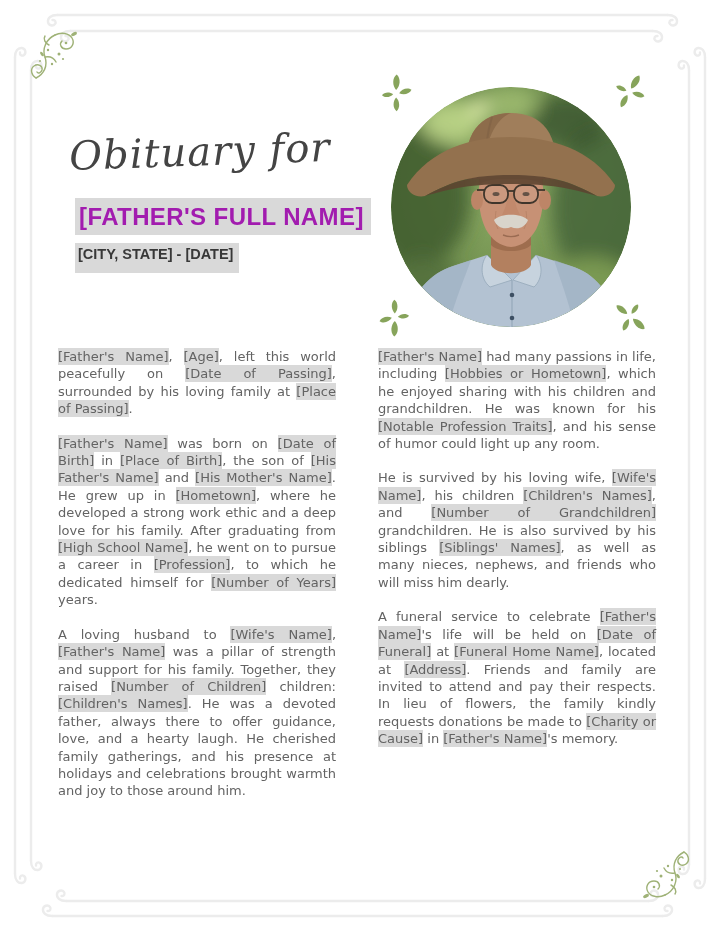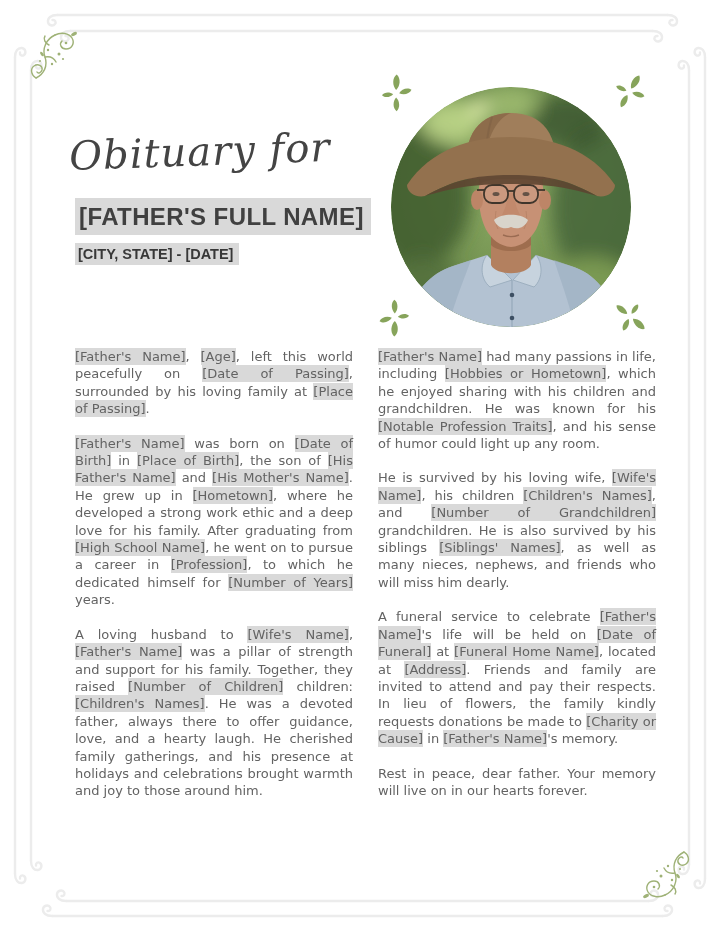--- a/index.html
+++ b/index.html
@@ -4,34 +4,34 @@
 <style>
   html,body{margin:0;padding:0;background:#fff;}
   .page{position:relative;width:720px;height:931px;background:#fff;overflow:hidden;
         font-family:"DejaVu Sans",sans-serif;}
   .overlay-svg{position:absolute;left:0;top:0;width:720px;height:931px;pointer-events:none;}
   
   .script-title{position:absolute;left:70px;top:136px;font-family:"DejaVu Serif",serif;
         font-style:italic;font-size:40px;line-height:1;color:#444;letter-spacing:1px;
         transform:rotate(-2deg);transform-origin:left bottom;}
   .name{position:absolute;left:75px;top:203px;margin:0;font-family:"Liberation Sans",sans-serif;
-        font-weight:bold;font-size:24px;letter-spacing:.4px;color:#404040;white-space:nowrap;}
+        font-weight:bold;font-size:24px;letter-spacing:.4px;color:#a21caf;white-space:nowrap;}
   .name .hl{padding:5px 7px 5px 4px;}
   .subtitle{position:absolute;left:75px;top:246px;font-family:"Liberation Sans",sans-serif;
         font-weight:bold;font-size:14.5px;color:#383838;white-space:nowrap;}
-  .subtitle .hl{padding:3px 6px 3px 3px;}
+  .subtitle .hl{padding:3px 6px 11px 3px;}
   .hl{background:var(--hl,#d9d9d9);}
   
   .photo-wrap{position:absolute;left:391px;top:87px;width:240px;height:240px;border-radius:50%;
         overflow:hidden;}
   .photo-wrap svg{display:block;width:240px;height:240px;}
   
   .col{position:absolute;top:348px;width:278px;text-align:justify;font-size:13px;
         line-height:17.4px;color:var(--body,#636363);}
-  .col[data-col="0"]{left:75px;}
+  .col[data-col="0"]{left:58px;}
   .col[data-col="1"]{left:378px;}
   .para{margin:0 0 17px 0;}
   .para .hl{padding:1px 0;}
 </style>
 </head>
 <body>
 
 <div class="page">
 
   <svg class="overlay-svg" viewBox="0 0 720 931" xmlns="http://www.w3.org/2000/svg">
@@ -178,17 +178,16 @@
   <main>
     <section class="col" data-col="0">
         <p class="para"><span class="hl">[Father's Name]</span><span>, </span><span class="hl">[Age]</span><span>, left this world peacefully on </span><span class="hl">[Date of Passing]</span><span>, surrounded by his loving family at </span><span class="hl">[Place of Passing]</span><span>.</span></p>
         <p class="para"><span class="hl">[Father's Name]</span><span> was born on </span><span class="hl">[Date of Birth]</span><span> in </span><span class="hl">[Place of Birth]</span><span>, the son of </span><span class="hl">[His Father's Name]</span><span> and </span><span class="hl">[His Mother's Name]</span><span>. He grew up in </span><span class="hl">[Hometown]</span><span>, where he developed a strong work ethic and a deep love for his family. After graduating from </span><span class="hl">[High School Name]</span><span>, he went on to pursue a career in </span><span class="hl">[Profession]</span><span>, to which he dedicated himself for </span><span class="hl">[Number of Years]</span><span> years.</span></p>
         <p class="para"><span>A loving husband to </span><span class="hl">[Wife's Name]</span><span>, </span><span class="hl">[Father's Name]</span><span> was a pillar of strength and support for his family. Together, they raised </span><span class="hl">[Number of Children]</span><span> children: </span><span class="hl">[Children's Names]</span><span>. He was a devoted father, always there to offer guidance, love, and a hearty laugh. He cherished family gatherings, and his presence at holidays and celebrations brought warmth and joy to those around him.</span></p>
       </section>
     <section class="col" data-col="1">
         <p class="para"><span class="hl">[Father's Name]</span><span> had many passions in life, including </span><span class="hl">[Hobbies or Hometown]</span><span>, which he enjoyed sharing with his children and grandchildren. He was known for his </span><span class="hl">[Notable Profession Traits]</span><span>, and his sense of humor could light up any room.</span></p>
         <p class="para"><span>He is survived by his loving wife, </span><span class="hl">[Wife's Name]</span><span>, his children </span><span class="hl">[Children's Names]</span><span>, and </span><span class="hl">[Number of Grandchildren]</span><span> grandchildren. He is also survived by his siblings </span><span class="hl">[Siblings' Names]</span><span>, as well as many nieces, nephews, and friends who will miss him dearly.</span></p>
         <p class="para"><span>A funeral service to celebrate </span><span class="hl">[Father's Name]</span><span>'s life will be held on </span><span class="hl">[Date of Funeral]</span><span> at </span><span class="hl">[Funeral Home Name]</span><span>, located at </span><span class="hl">[Address]</span><span>. Friends and family are invited to attend and pay their respects. In lieu of flowers, the family kindly requests donations be made to </span><span class="hl">[Charity or Cause]</span><span> in </span><span class="hl">[Father's Name]</span><span>'s memory.</span></p>
-        <p class="para"><span>Rest in peace, dear father. Your memory will live on in our hearts forever.</span></p>
       </section>
   </main>
 
 </div>
 
 </body></html>

